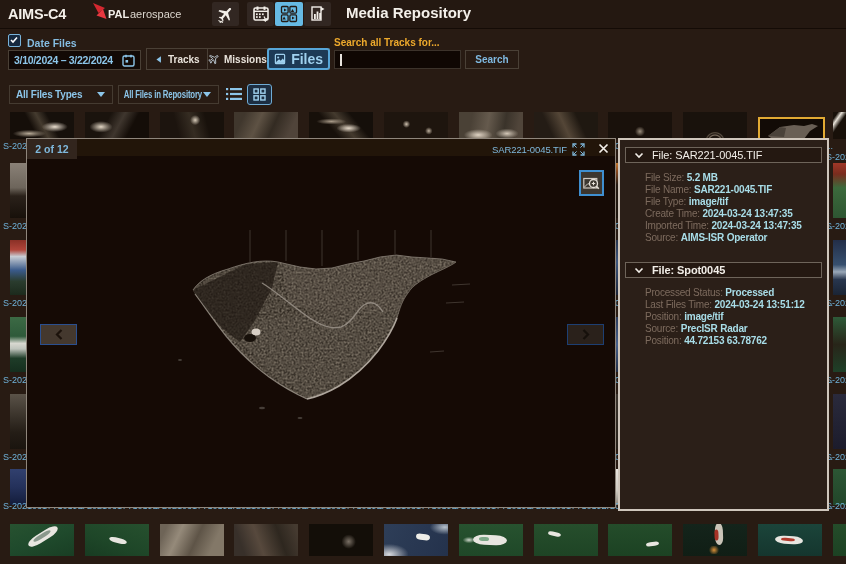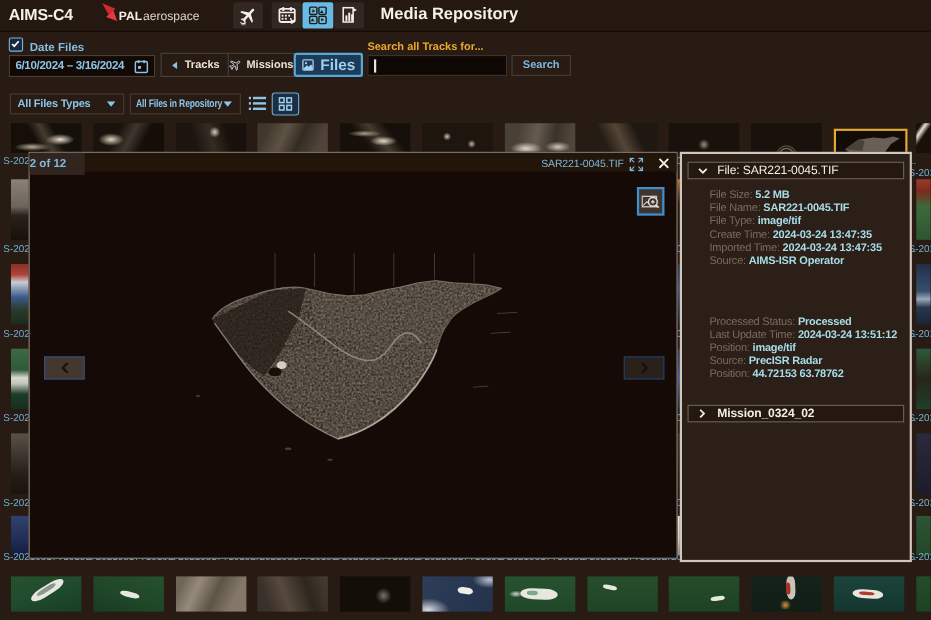--- a/index.html
+++ b/index.html
@@ -250,21 +250,21 @@
     </svg>
   </div>
 <div class="abs" style="left:346px;top:4px;font-size:15px;font-weight:bold;color:#f4f0ea">Media Repository</div>
 <div class="abs" style="left:8px;top:34px;width:13px;height:13px;background:#16293f;border:1.5px solid #79b3da;border-radius:2px">
 <svg width="10" height="10" viewBox="0 0 10 10" style="position:absolute;left:0px;top:0px">
       <path d="M2 5 L4 7 L8 2.5" stroke="#fff" stroke-width="1.6" fill="none"></path>
     </svg>
   </div>
 <div class="abs" style="left:27px;top:37px;font-size:10.5px;font-weight:bold;color:#85bde2">Date Files</div>
 <div class="abs" style="left:8px;top:50px;width:133px;height:20px;background:#120905;border:1px solid #4a4036;display:flex;align-items:center">
-<span style="font-size:10.5px;font-weight:bold;color:#8cc5e9;padding-left:5px;letter-spacing:-0.3px;white-space:nowrap">6/10/2024 – 3/16/2024</span>
+<span style="font-size:10.5px;font-weight:bold;color:#8cc5e9;padding-left:5px;letter-spacing:-0.3px;white-space:nowrap">3/10/2024 – 3/22/2024</span>
 <svg width="13" height="13" viewBox="0 0 13 13" style="position:absolute;right:5px">
       <rect x="1" y="2" width="11" height="10" rx="1.5" fill="none" stroke="#8cc5e9" stroke-width="1.4"></rect>
       <rect x="3.2" y="0.8" width="1.6" height="2.6" fill="#8cc5e9"></rect>
       <rect x="8.2" y="0.8" width="1.6" height="2.6" fill="#8cc5e9"></rect>
       <rect x="3.5" y="6" width="2.6" height="2.6" fill="#8cc5e9"></rect>
     </svg>
   </div>
 <div class="abs" style="left:146px;top:48px;width:184px;height:22px;border:1px solid #4a4036;display:flex">
 <div style="flex:1;display:flex;align-items:center;justify-content:center;border-right:1px solid #4a4036">
 <svg width="9" height="9" viewBox="0 0 11 11">
@@ -324,21 +324,21 @@
       <g fill="none" stroke="#9fd0ee" stroke-width="1.4">
         <rect x="1" y="1" width="4.2" height="4.2"></rect>
         <rect x="7.8" y="1" width="4.2" height="4.2"></rect>
         <rect x="1" y="7.8" width="4.2" height="4.2"></rect>
         <rect x="7.8" y="7.8" width="4.2" height="4.2"></rect>
       </g>
     </svg>
   </div>
 <div class="abs" style="left:26px;top:138px;width:590px;height:370px;background:#150a05;border:1px solid #8f867c">
 <div class="abs" style="left:0;top:0;width:588px;height:17px;background:#221509"></div>
-<div class="abs" style="left:0;top:0;width:50px;height:20px;background:#32251d;display:flex;align-items:center;justify-content:flex-start">
+<div class="abs" style="left:0;top:0;width:50px;height:20px;background:#32251d;display:flex;align-items:center;justify-content:center">
       <span style="font-size:10.5px;font-weight:bold;color:#7fb8dc">2 of 12</span>
     </div>
 <div class="abs" style="left:465px;top:5px;font-size:9.5px;letter-spacing:-0.1px;color:#7fb8dc">SAR221-0045.TIF</div>
 <svg class="abs" style="left:545px;top:4px" width="13" height="13" viewBox="0 0 13 13">
       <g stroke="#7fb8dc" stroke-width="1.3" fill="none">
         <path d="M1 4.5 L1 1 L4.5 1"></path>
         <path d="M8.5 1 L12 1 L12 4.5"></path>
         <path d="M12 8.5 L12 12 L8.5 12"></path>
         <path d="M4.5 12 L1 12 L1 8.5"></path>
       </g>
@@ -424,23 +424,23 @@
         <path d="M1.5 1.5 L5 5 L8.5 1.5" stroke="#f2eee8" stroke-width="1.6" fill="none"></path>
       </svg>
       <span style="font-size:11px;font-weight:normal;letter-spacing:-0.1px;color:#f2eee8">File: SAR221-0045.TIF</span>
     </div>
 <div class="abs" style="left:25px;top:32px;font-size:10px;letter-spacing:-0.2px;white-space:nowrap"><span style="color:#7d6b5e">File Size: </span><span style="color:#a8dde8;font-weight:bold">5.2 MB</span></div>
 <div class="abs" style="left:25px;top:44px;font-size:10px;letter-spacing:-0.2px;white-space:nowrap"><span style="color:#7d6b5e">File Name: </span><span style="color:#a8dde8;font-weight:bold">SAR221-0045.TIF</span></div>
 <div class="abs" style="left:25px;top:56px;font-size:10px;letter-spacing:-0.2px;white-space:nowrap"><span style="color:#7d6b5e">File Type: </span><span style="color:#a8dde8;font-weight:bold">image/tif</span></div>
 <div class="abs" style="left:25px;top:68px;font-size:10px;letter-spacing:-0.2px;white-space:nowrap"><span style="color:#7d6b5e">Create Time: </span><span style="color:#a8dde8;font-weight:bold">2024-03-24 13:47:35</span></div>
 <div class="abs" style="left:25px;top:80px;font-size:10px;letter-spacing:-0.2px;white-space:nowrap"><span style="color:#7d6b5e">Imported Time: </span><span style="color:#a8dde8;font-weight:bold">2024-03-24 13:47:35</span></div>
 <div class="abs" style="left:25px;top:92px;font-size:10px;letter-spacing:-0.2px;white-space:nowrap"><span style="color:#7d6b5e">Source: </span><span style="color:#a8dde8;font-weight:bold">AIMS-ISR Operator</span></div>
+<div class="abs" style="left:5px;top:122px;width:197px;height:16px;background:#241811;border:1px solid #6e645a;display:flex;align-items:center">
+      <svg width="10" height="7" viewBox="0 0 10 7" style="margin:0 8px 0 8px">
+        <path d="M1.5 1.5 L5 5 L8.5 1.5" stroke="#f2eee8" stroke-width="1.6" fill="none"></path>
+      </svg>
+      <span style="font-size:11px;font-weight:bold;letter-spacing:-0.1px;color:#f2eee8">File: Spot0045</span>
+    </div>
 <div class="abs" style="left:25px;top:147px;font-size:10px;letter-spacing:-0.2px;white-space:nowrap"><span style="color:#7d6b5e">Processed Status: </span><span style="color:#a8dde8;font-weight:bold">Processed</span></div>
-<div class="abs" style="left:25px;top:159px;font-size:10px;letter-spacing:-0.2px;white-space:nowrap"><span style="color:#7d6b5e">Last Update Time: </span><span style="color:#a8dde8;font-weight:bold">2024-03-24 13:51:12</span></div>
+<div class="abs" style="left:25px;top:159px;font-size:10px;letter-spacing:-0.2px;white-space:nowrap"><span style="color:#7d6b5e">Last Files Time: </span><span style="color:#a8dde8;font-weight:bold">2024-03-24 13:51:12</span></div>
 <div class="abs" style="left:25px;top:171px;font-size:10px;letter-spacing:-0.2px;white-space:nowrap"><span style="color:#7d6b5e">Position: </span><span style="color:#a8dde8;font-weight:bold">image/tif</span></div>
 <div class="abs" style="left:25px;top:183px;font-size:10px;letter-spacing:-0.2px;white-space:nowrap"><span style="color:#7d6b5e">Source: </span><span style="color:#a8dde8;font-weight:bold">PrecISR Radar</span></div>
 <div class="abs" style="left:25px;top:195px;font-size:10px;letter-spacing:-0.2px;white-space:nowrap"><span style="color:#7d6b5e">Position: </span><span style="color:#a8dde8;font-weight:bold">44.72153 63.78762</span></div>
-<div class="abs" style="left:5px;top:228px;width:197px;height:16px;background:#241811;border:1px solid #6e645a;display:flex;align-items:center">
-      <svg width="7" height="10" viewBox="0 0 7 10" style="margin:0 10px 0 9px">
-        <path d="M1.5 1.5 L5 5 L1.5 8.5" stroke="#f2eee8" stroke-width="1.6" fill="none"></path>
-      </svg>
-      <span style="font-size:11px;font-weight:bold;letter-spacing:-0.1px;color:#f2eee8">Mission_0324_02</span>
-    </div>
 </div>
 </body></html>

